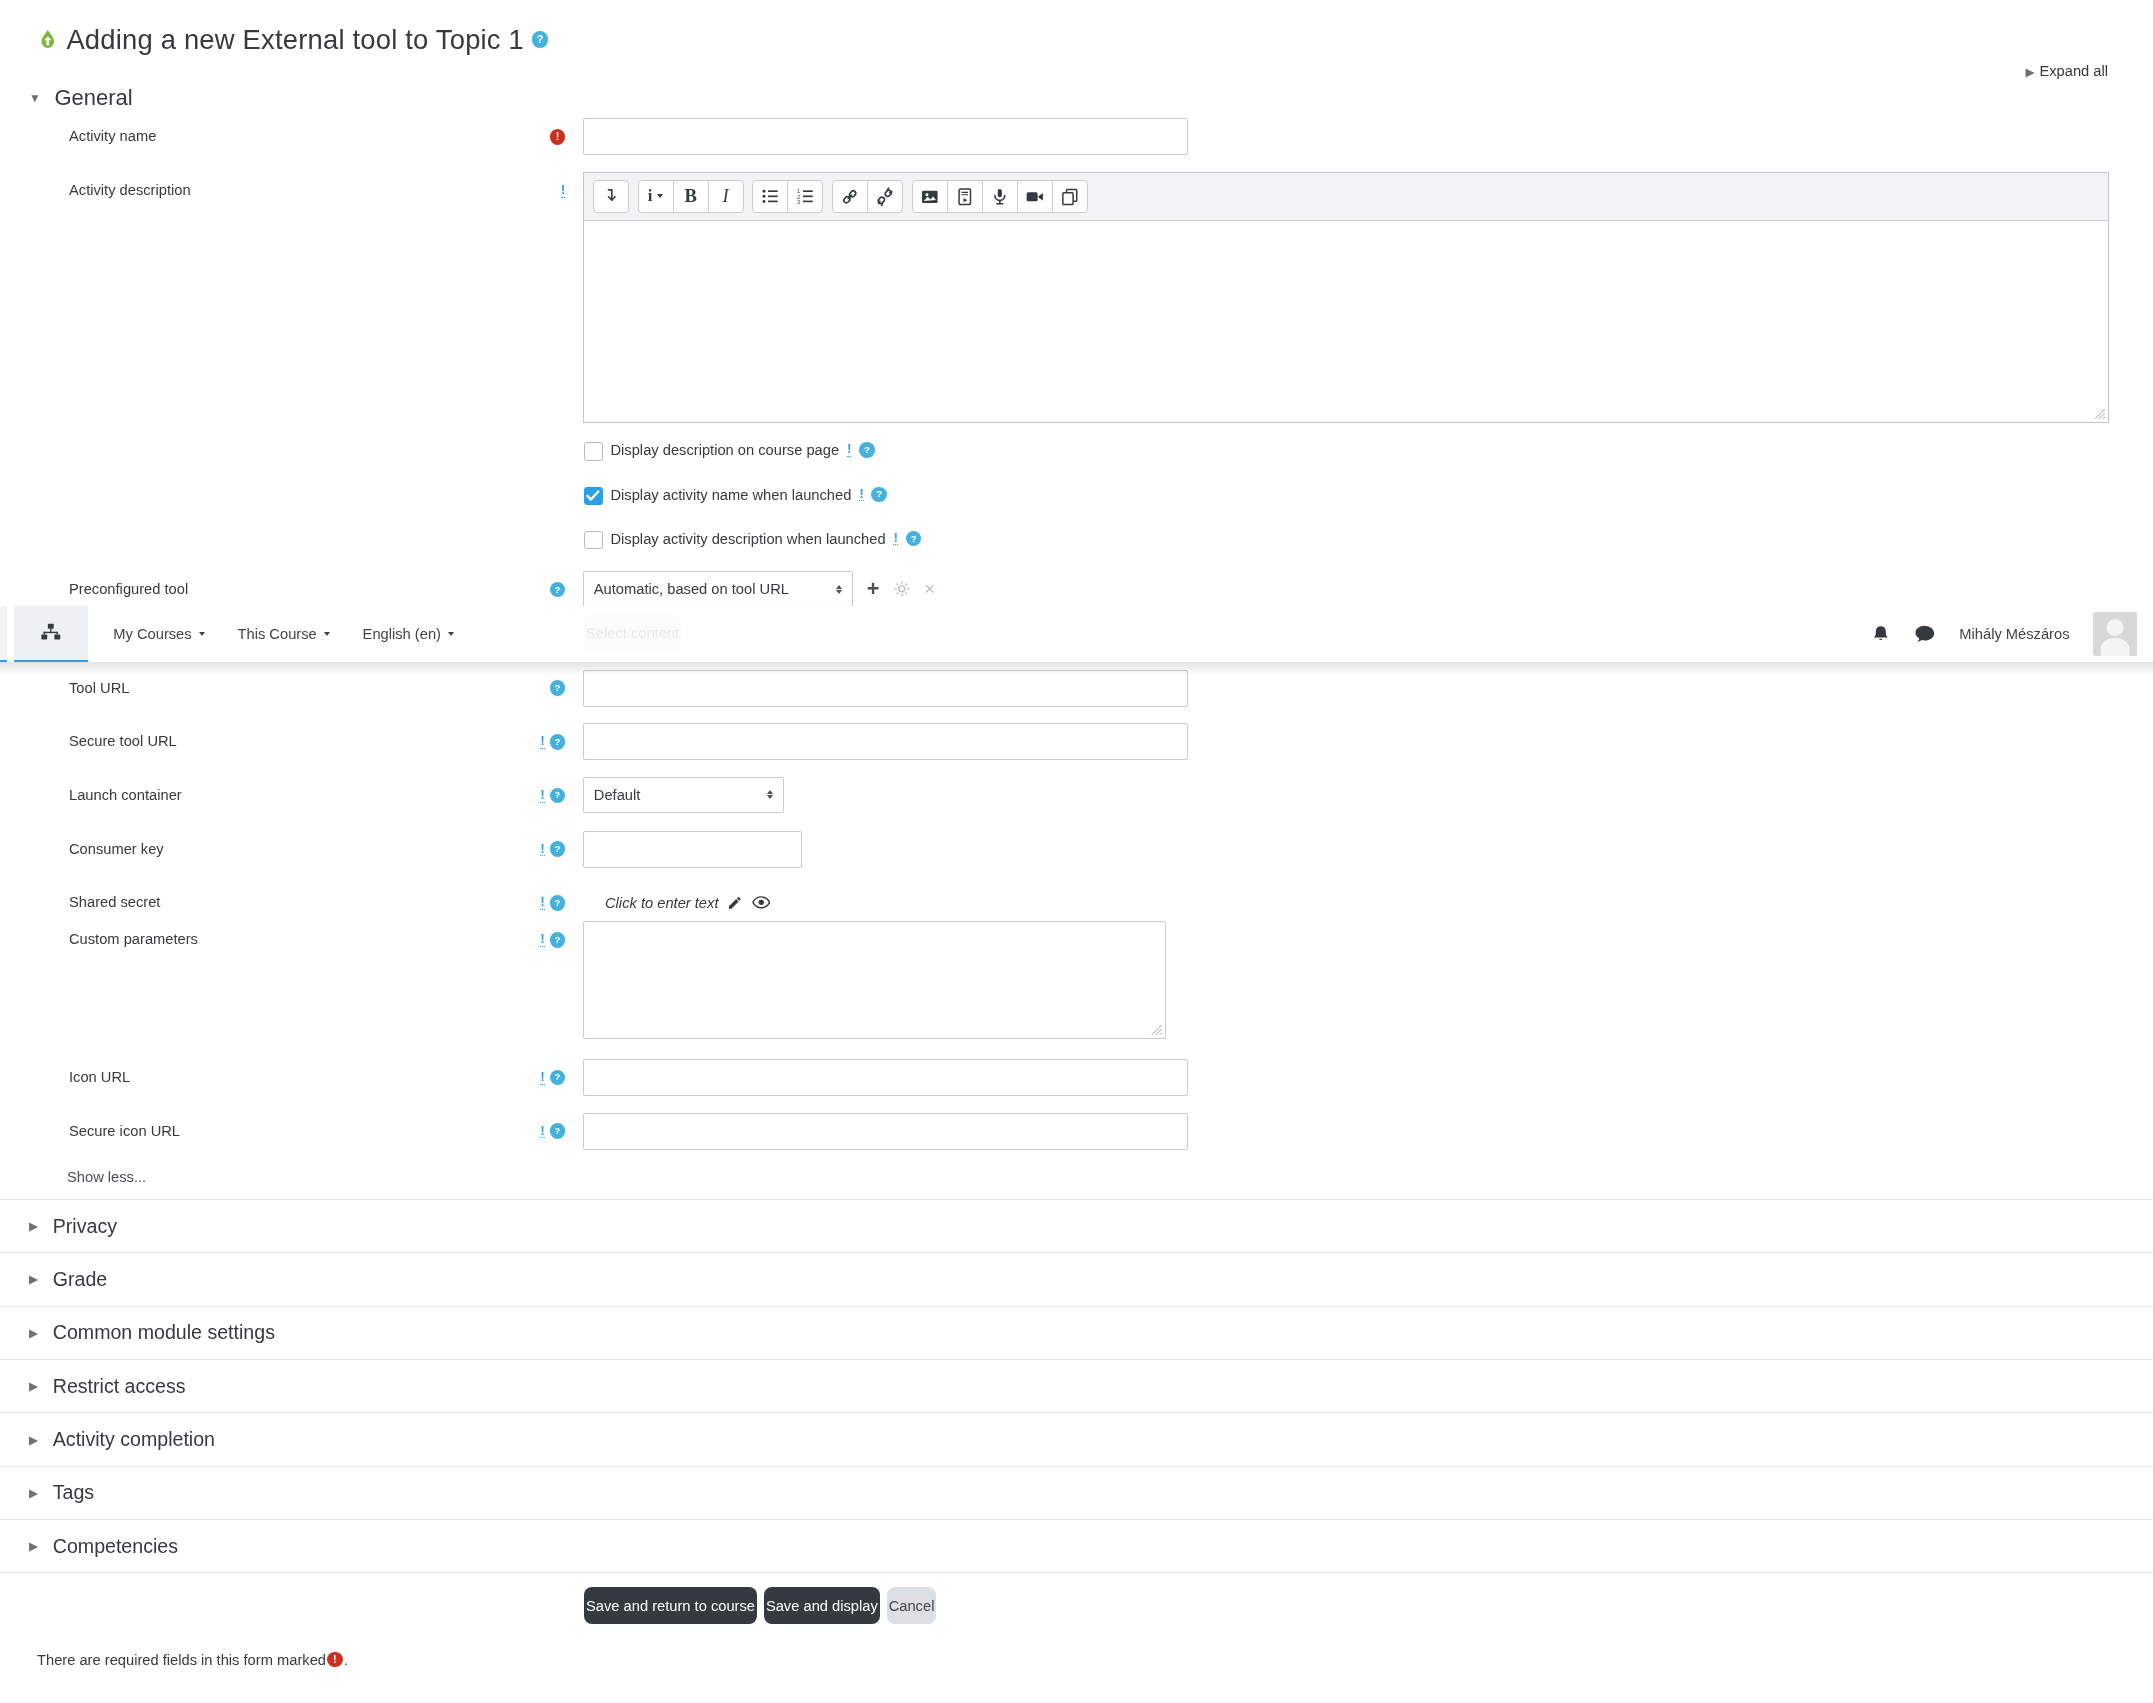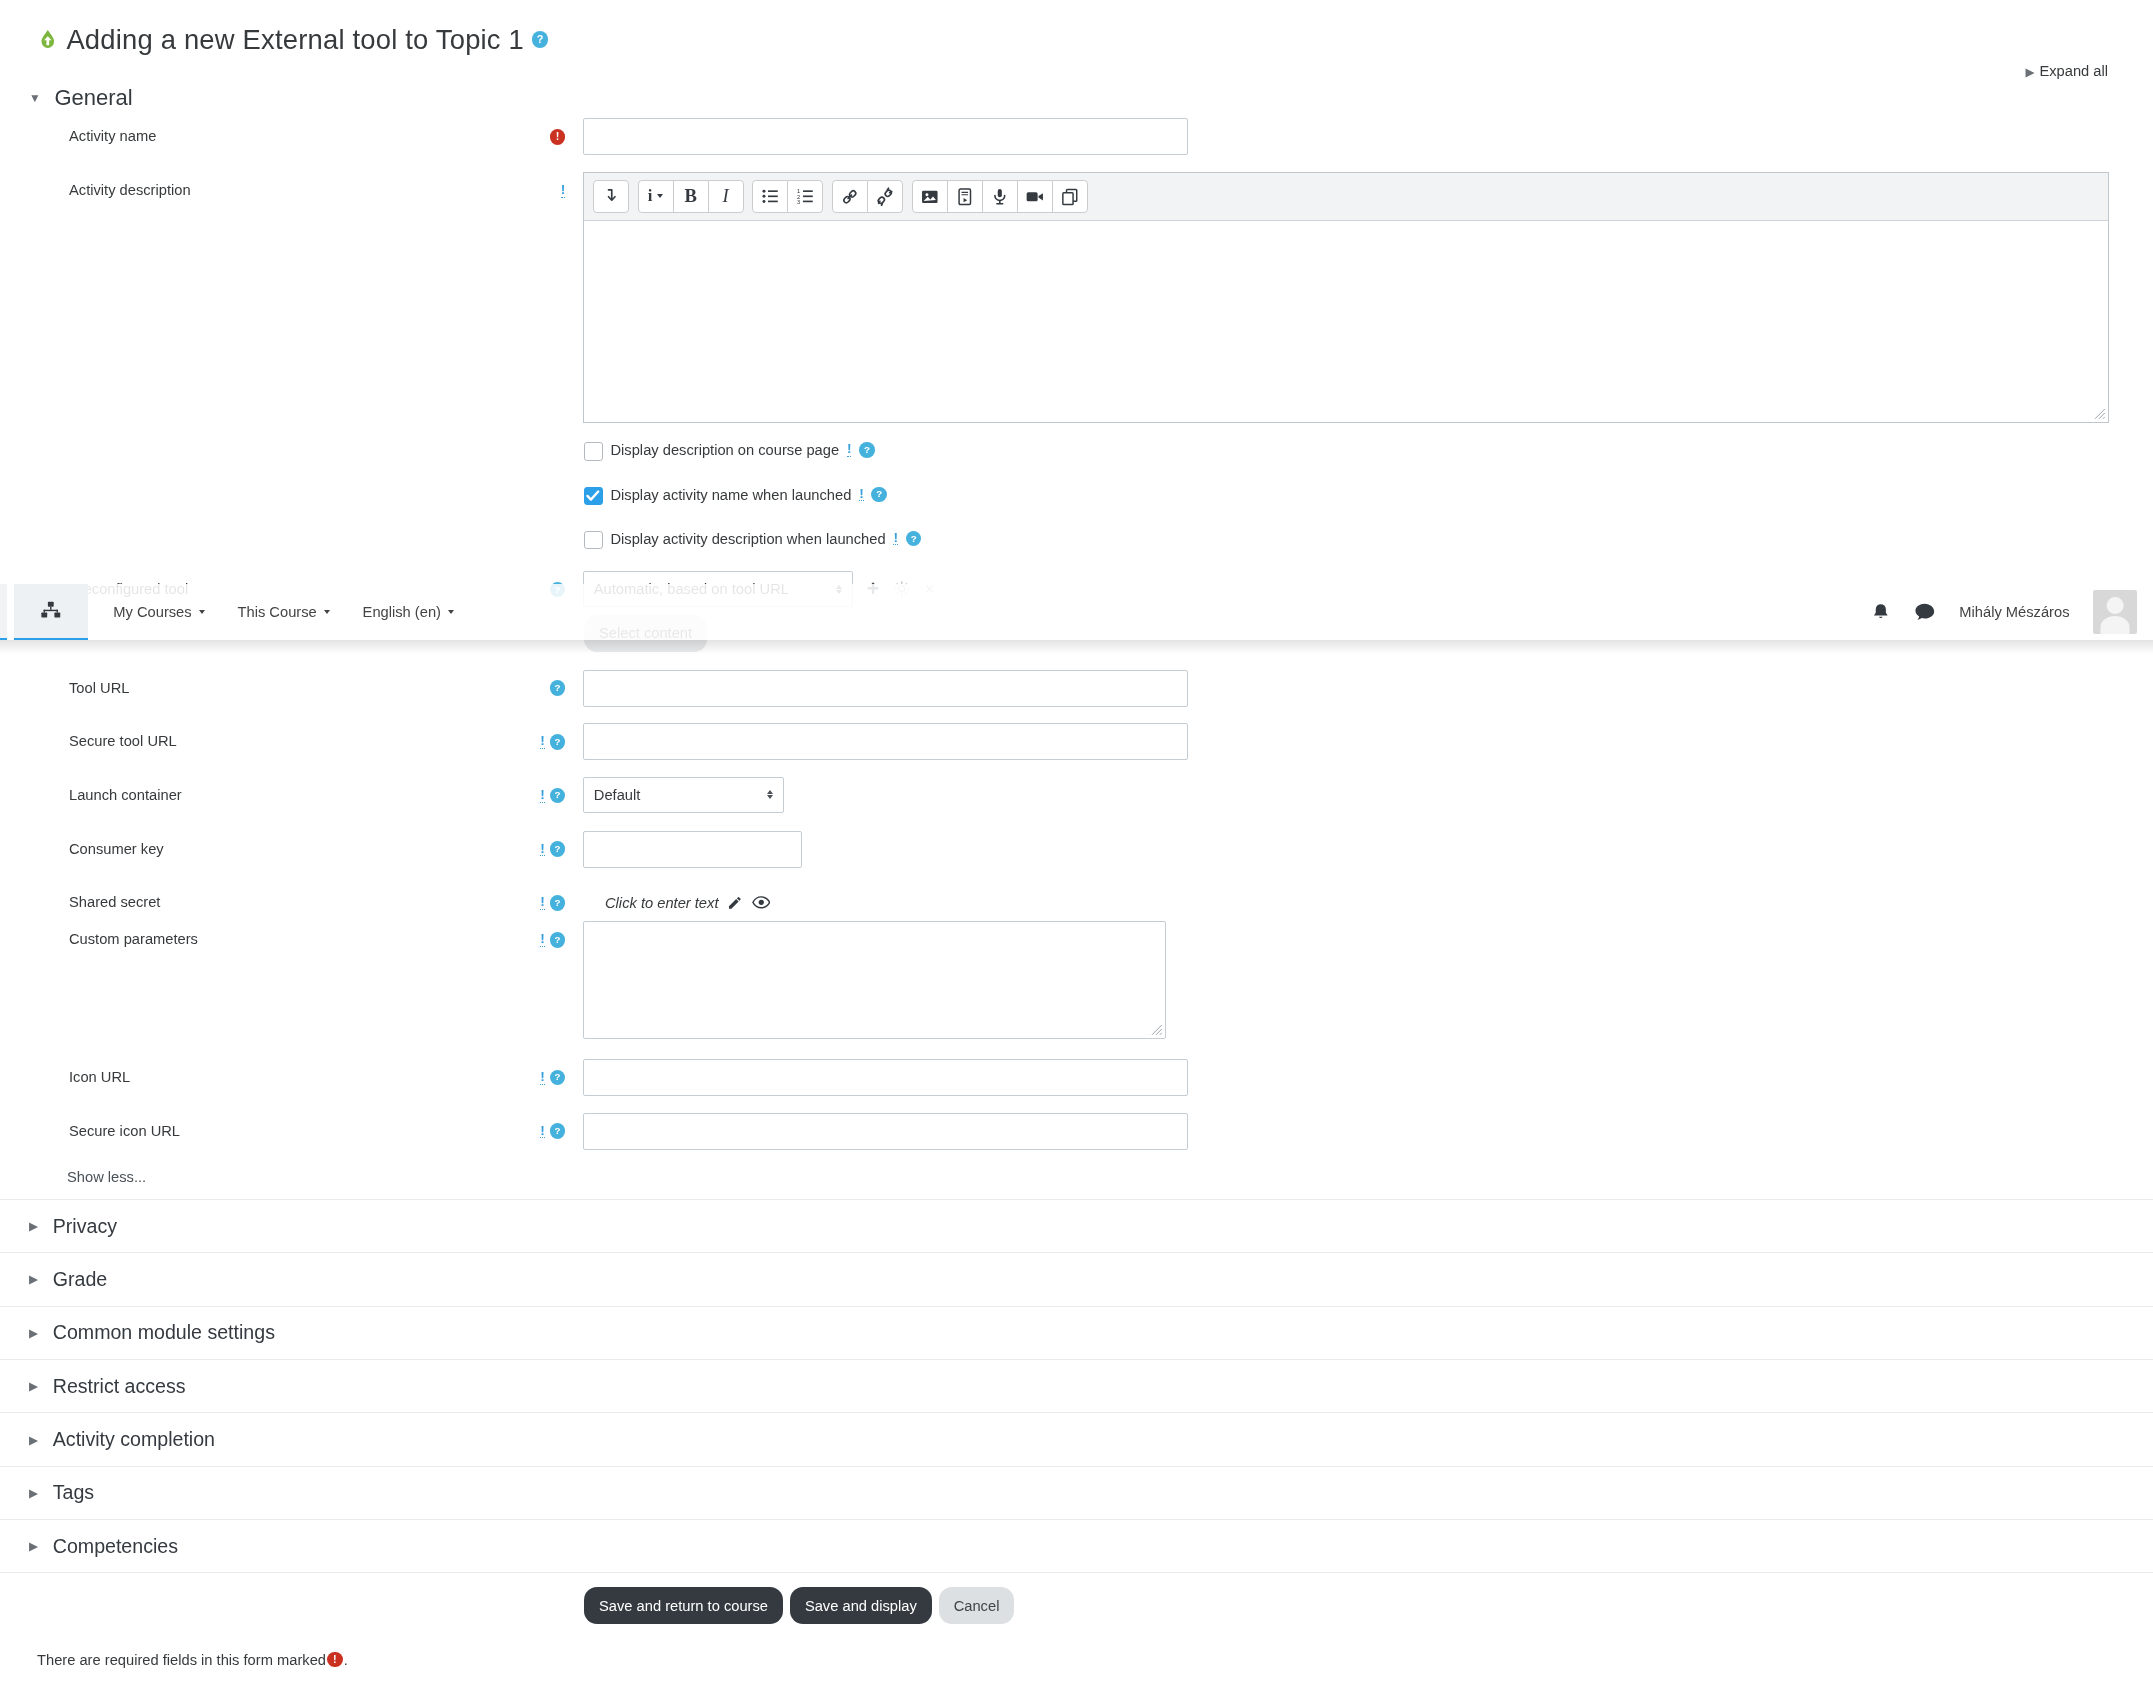--- a/index.html
+++ b/index.html
@@ -60,39 +60,39 @@
 
   
   .cbrow{display:flex;align-items:flex-start;gap:7.8px;margin:0 0 25.5px 584px;}
   .cb{position:relative;width:16.7px;height:16.7px;border:1px solid #b4bac0;border-radius:2.9px;background:#fff;flex:0 0 auto;cursor:pointer;}
   .cb svg{display:none;position:absolute;left:1px;top:2px;}
   .cb.on{background:#2b9fe8;border-color:#2b9fe8;}
   .cb.on svg{display:block;}
   .cblabel{color:#373a3c;}
 
   
-  .navbar{position:absolute;left:0;top:584px;width:2153px;height:56px;background:rgba(255,255,255,0.87);z-index:6;
+  .navbar{position:absolute;left:0;top:606px;width:2153px;height:56px;background:rgba(255,255,255,0.87);z-index:6;
           display:flex;align-items:center;}
   .navbar::after{content:"";position:absolute;left:0;top:56px;width:100%;height:13.7px;
                  background:linear-gradient(rgba(0,0,0,0.11),rgba(0,0,0,0));pointer-events:none;}
   .nav-sliver{width:6.9px;height:56px;background:#f1f3f5;border-bottom:2.9px solid #2b9fe8;box-sizing:border-box;margin-right:6.9px;}
   .nav-appbox{width:74px;height:56px;background:#eef1f4;border-bottom:2.9px solid #2b9fe8;box-sizing:border-box;
               display:flex;align-items:center;justify-content:center;cursor:pointer;}
   .nav-menu{display:flex;align-items:center;gap:33px;margin-left:25.5px;}
   .nav-item{display:flex;align-items:center;gap:6.9px;color:#444;cursor:pointer;}
   .nav-item .caret{width:0;height:0;border-left:3.9px solid transparent;border-right:3.9px solid transparent;border-top:4.9px solid #444;}
   .nav-right{margin-left:auto;display:flex;align-items:center;gap:23.5px;padding-right:16px;}
   .nav-icon{color:#343a40;cursor:pointer;display:flex;}
   .nav-user{color:#444;}
   .avatar{width:44px;height:44px;background:#d8d8d8;position:relative;overflow:hidden;border-radius:2px;cursor:pointer;}
   .avatar .head{position:absolute;left:50%;top:6.9px;transform:translateX(-50%);width:16.7px;height:16.7px;border-radius:50%;background:#f4f4f4;}
   .avatar .body{position:absolute;left:50%;top:25.5px;transform:translateX(-50%);width:29px;height:21.6px;border-radius:50% 50% 0 0;background:#f4f4f4;}
 
   
-  .btn{display:inline-flex;align-items:center;justify-content:center;height:37px;padding:0 15px;border:none;border-radius:13px;
+  .btn{display:inline-flex;align-items:center;justify-content:center;height:37px;padding:0 2px;border:none;border-radius:8px;
        font:inherit;cursor:pointer;}
   .btn-dark{background:#343a40;color:#fff;}
   .btn-grey{background:#dde0e2;color:#3f4449;}
   .btn-lightgrey{background:#e7e9eb;color:#494d52;}
   .selectcontent-row{margin:0 0 17.6px 584px;}
   .shared-static{display:flex;align-items:center;gap:8.8px;height:37px;}
   .shared-static .ph{font-style:italic;color:#373a3c;margin-left:22px;}
   .tarea{position:relative;box-sizing:border-box;width:583px;height:118px;border:1px solid #c4cdd4;border-radius:2px;background:#fff;}
   .showless{margin:19.6px 0 13.7px 67px;color:#495057;cursor:pointer;}
   .divider-bottom{border-bottom:1px solid #e8eaec;}

